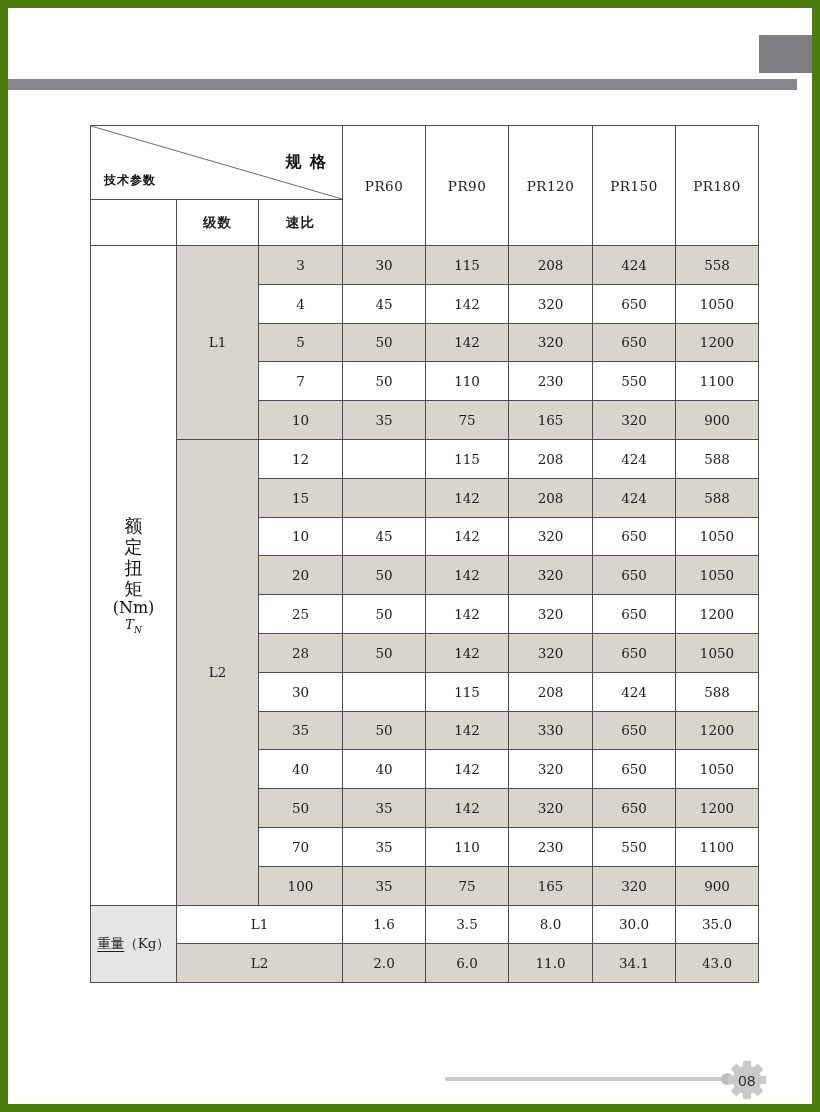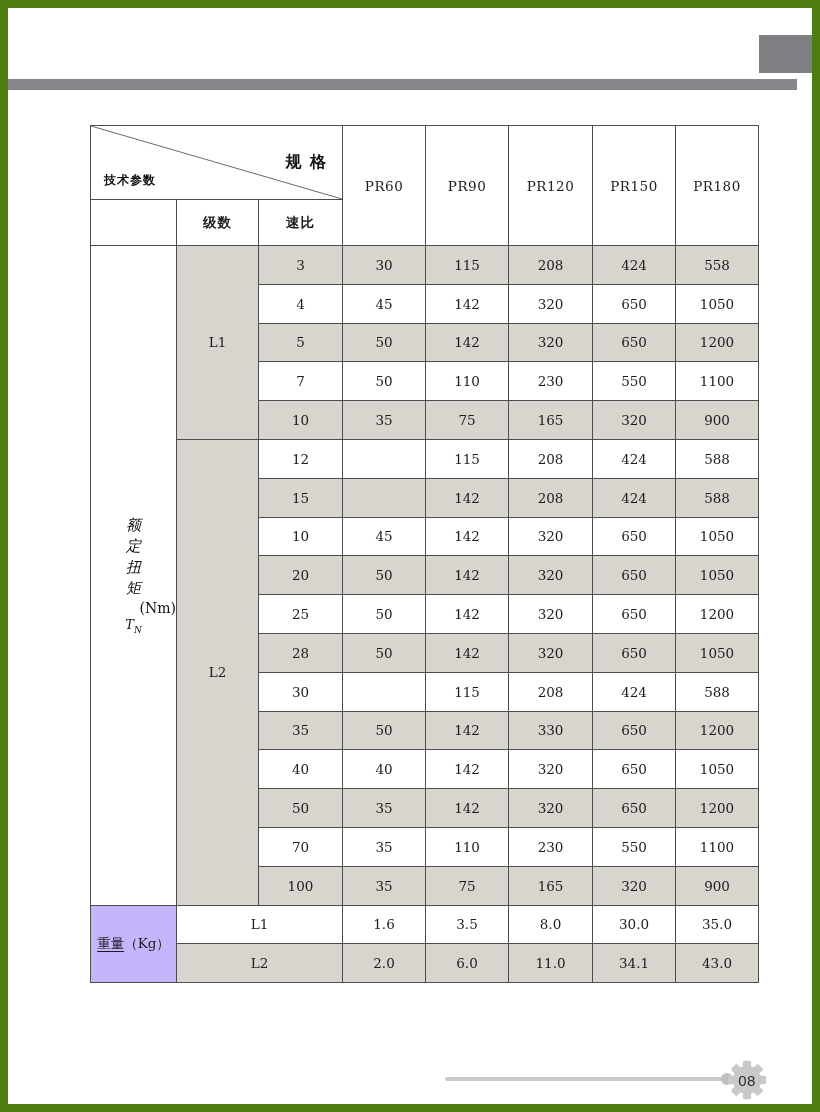--- a/index.html
+++ b/index.html
@@ -59,28 +59,28 @@
     font-size:15px; color:#111; letter-spacing:0.5px;
   }
   td.subhead {
     font-family:"Liberation Sans", sans-serif; font-weight:bold;
     font-size:16px; color:#111; letter-spacing:1px;
   }
   td.torque-cell { background:#ffffff; }
   .torque-stack {
     display:inline-block; width:1.1em;
     font-family:"DejaVu Serif", serif;
-    font-size:15px; line-height:21px; color:#111;
-    word-break:break-all; letter-spacing:0;font-style:italic;
-  }
-  .torque-unit { font-size:14px; line-height:18px; font-family:"DejaVu Serif", serif; color:#111;text-align:right; }
+    font-size:18px; line-height:21px; color:#111;
+    word-break:break-all; letter-spacing:0;
+  }
+  .torque-unit { font-size:16px; line-height:18px; font-family:"DejaVu Serif", serif; color:#111; }
   .torque-sym  { font-size:13px; font-style:italic; font-family:"DejaVu Serif", serif; color:#111; }
   .torque-sym sub { font-size:9px; font-style:italic; }
   td.stage-cell { background:#d8d4ce; font-size:14px; }
-  td.weight-label-cell { background:#c4b5fd; font-size:14.5px;margin-left:45px; }
+  td.weight-label-cell { background:#e5e5e5; font-size:14.5px;margin-left:45px; }
   .wl-main { text-decoration:underline; text-underline-offset:3px; }
   
   .footer-rule {
     position:absolute; left:437px; top:1069px; width:280px; height:4px;
     background:#c9c9c9; border-radius:2px;
   }
   .footer-dot {
     position:absolute; left:713px; top:1065px; width:12px; height:12px;
     border-radius:50%; background:#bfbfbf;
   }

